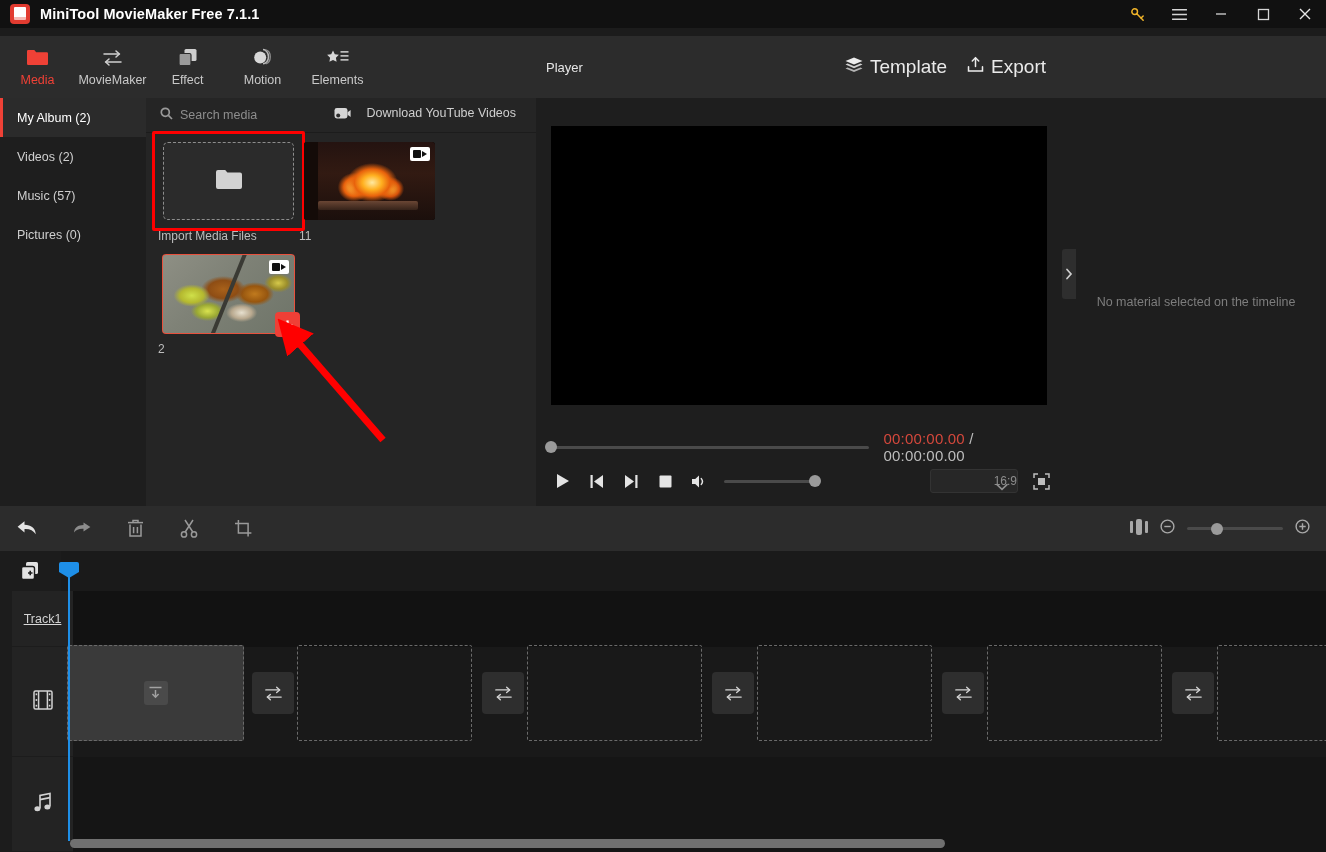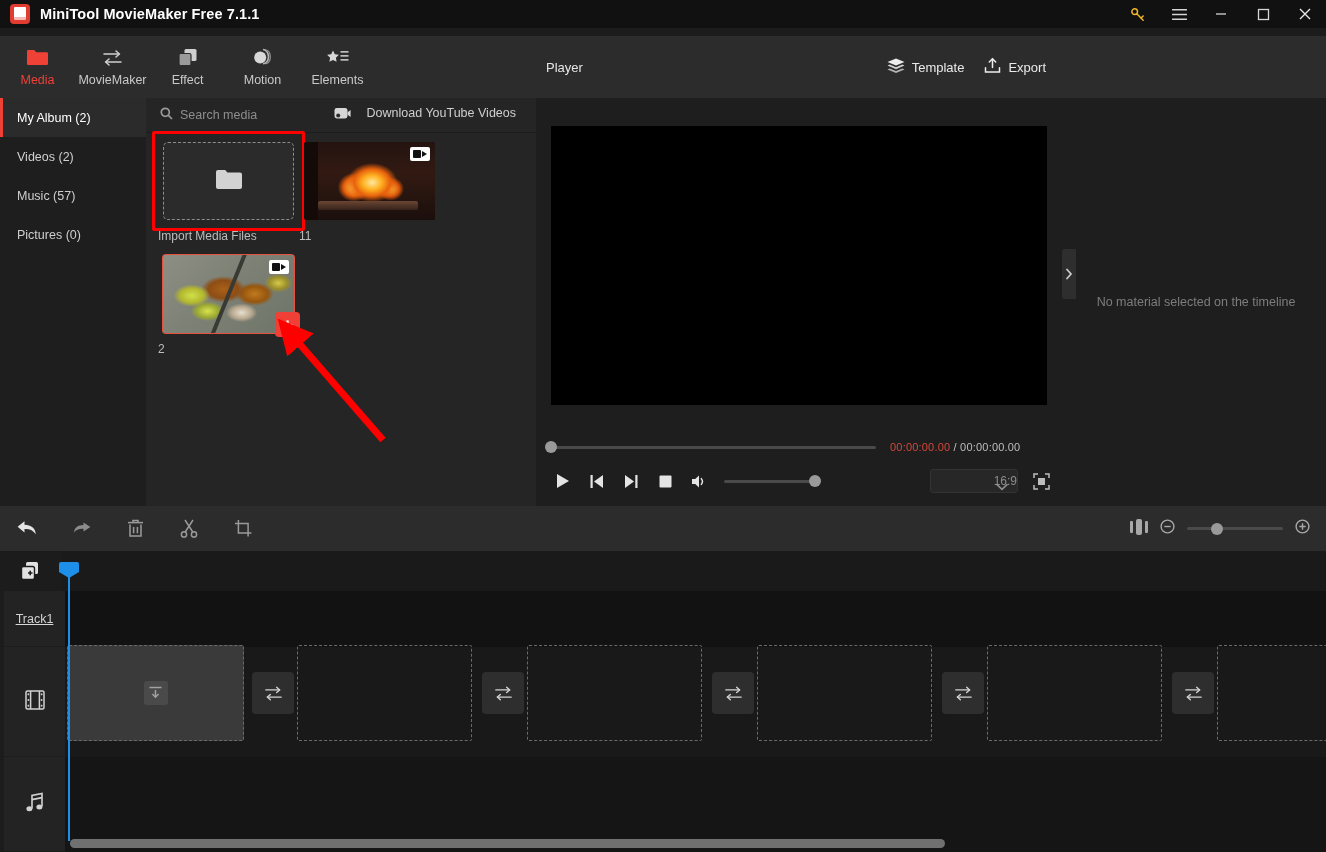--- a/index.html
+++ b/index.html
@@ -52,21 +52,21 @@
   .nav-item.active .nav-label { color:#ef4136; }
   .nav-icon { height:20px; display:flex; align-items:center; justify-content:center; }
 
   
   .player-header {
     position:absolute; left:536px; top:36px; width:530px; height:62px;
     background:#2c2c2c; display:flex; align-items:center;
   }
   .player-title { font-size:13px; color:#e6e6e6; margin-left:10px; }
   .ph-actions { margin-left:auto; display:flex; align-items:center; gap:20px; margin-right:20px; }
-  .ph-btn { display:flex; align-items:center; gap:7px; font-size:13px; color:#eaeaea; cursor:pointer; }
+  .ph-btn { display:flex; align-items:center; gap:7px; font-size:19px; color:#eaeaea; cursor:pointer; }
 
   .rightpanel-header {
     position:absolute; left:1066px; top:36px; width:260px; height:62px;
     background:#2c2c2c;
   }
 
   
   .albums {
     position:absolute; left:0; top:98px; width:146px; height:408px;
     background:#1e1e1e;
@@ -173,21 +173,21 @@
     background:#1e1e1e;
   }
   .screen {
     position:absolute; left:15px; top:28px; width:496px; height:279px; background:#000000;
   }
   .seekrow { position:absolute; left:10px; top:337px; width:510px; height:24px; display:flex; align-items:center; }
   .seekbar { position:relative; width:330px; height:3px; background:#4a4a4a; border-radius:2px; }
   .seekbar .knob {
     position:absolute; left:-1px; top:-4.5px; width:12px; height:12px; border-radius:50%; background:#9a9a9a;
   }
-  .timecode { margin-left:14px; font-size:11px; letter-spacing:.2px; }
+  .timecode { margin-left:14px; font-size:15px; letter-spacing:.2px; }
   .tc-cur { color:#d4483c; }
   .tc-sep, .tc-tot { color:#bdbdbd; }
 
   .ctrlrow { position:absolute; left:10px; top:368px; width:510px; height:30px; display:flex; align-items:center; }
   .ctrl { width:34px; height:30px; display:flex; align-items:center; justify-content:center; cursor:pointer; }
   .volbar { position:relative; width:94px; height:3px; background:#4a4a4a; border-radius:2px; margin-left:8px; }
   .volbar .knob { position:absolute; right:-3px; top:-4.5px; width:12px; height:12px; border-radius:50%; background:#9a9a9a; }
   .ratio-select {
     margin-left:auto; width:88px; height:24px; background:#272727; border:1px solid #333;
     border-radius:3px; display:flex; align-items:center; justify-content:flex-end;
@@ -218,21 +218,21 @@
   .tl-right { margin-left:auto; display:flex; align-items:center; margin-right:16px; gap:12px; }
   .zoomslider { position:relative; width:96px; height:3px; background:#4a4a4a; border-radius:2px; }
   .zoomslider .knob { position:absolute; left:24px; top:-4.5px; width:12px; height:12px; border-radius:50%; background:#9a9a9a; }
 
   
   .tl-area { position:absolute; left:0; top:551px; width:1326px; height:301px; background:#1c1c1c; }
   .tl-addtrack {
     position:absolute; left:0; top:0; width:61px; height:40px;
     display:flex; align-items:center; justify-content:center; cursor:pointer;
   }
-  .tl-headers { position:absolute; left:4px; top:40px; width:61px; height:261px;text-decoration:underline; }
+  .tl-headers { position:absolute; left:12px; top:40px; width:61px; height:261px;text-decoration:underline; }
   .trk-head {
     width:61px; display:flex; align-items:center; justify-content:center;
     background:#232323; border-bottom:1px solid #1c1c1c; color:#d2d2d2; font-size:12.5px;
   }
   .trk-head.h1 { height:56px; }
   .trk-head.h2 { height:110px; }
   .trk-head.h3 { height:95px; }
 
   .tl-ruler { position:absolute; left:61px; top:0; width:1265px; height:40px; background:#1a1a1a; }
   .tl-lane-top { position:absolute; left:61px; top:40px; width:1265px; height:56px; background:#121212; }

